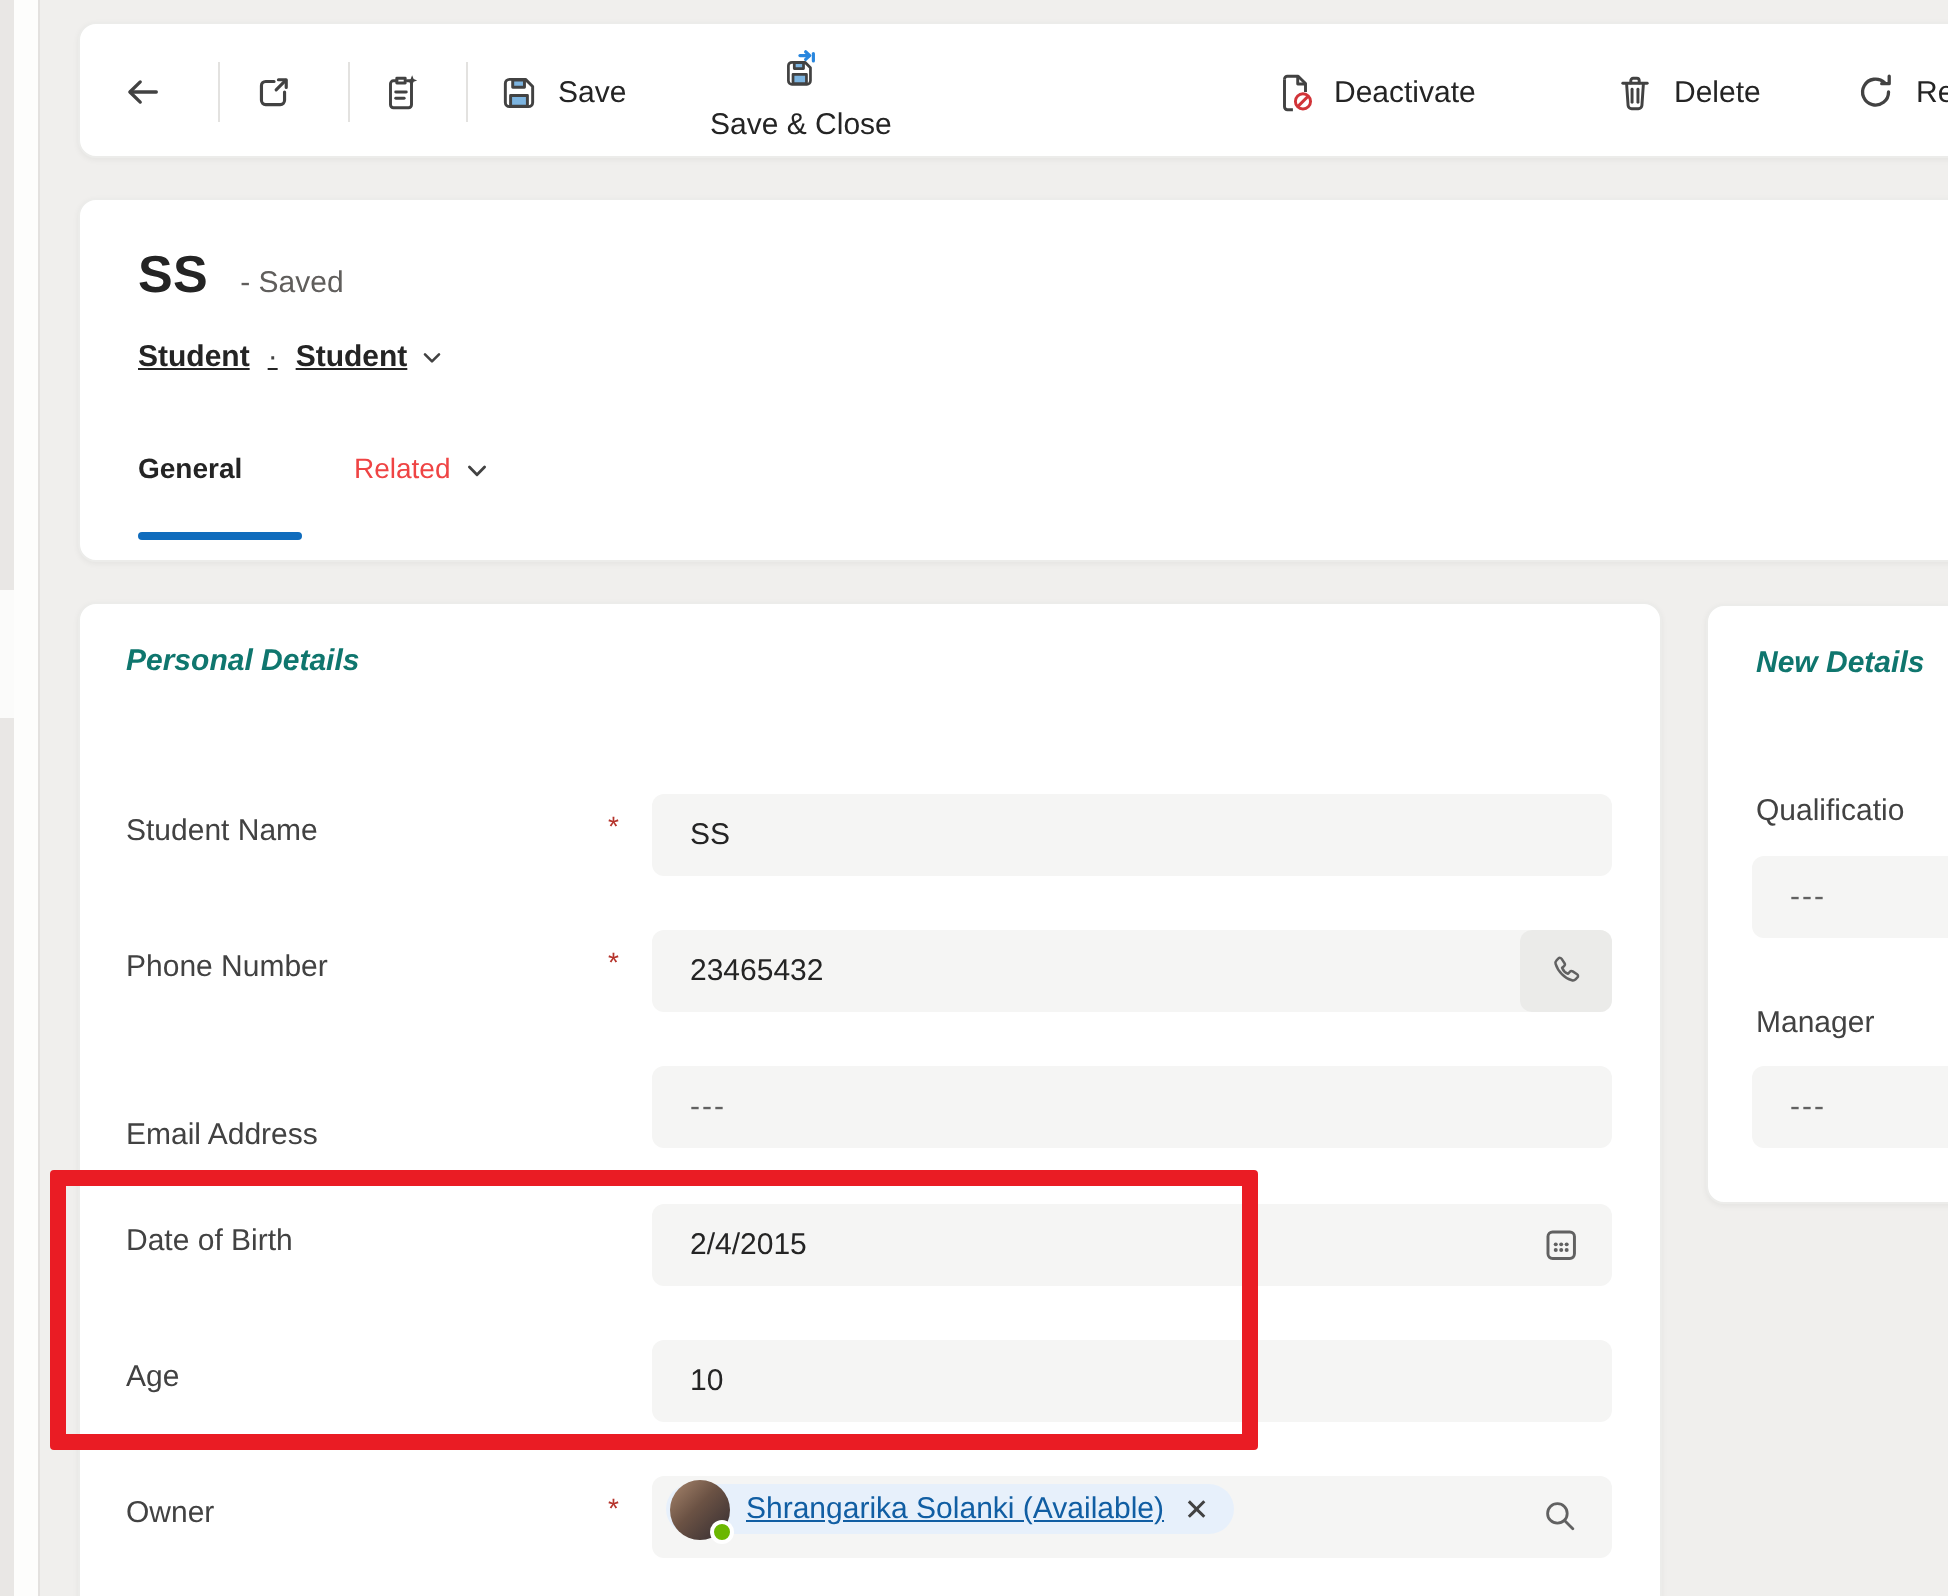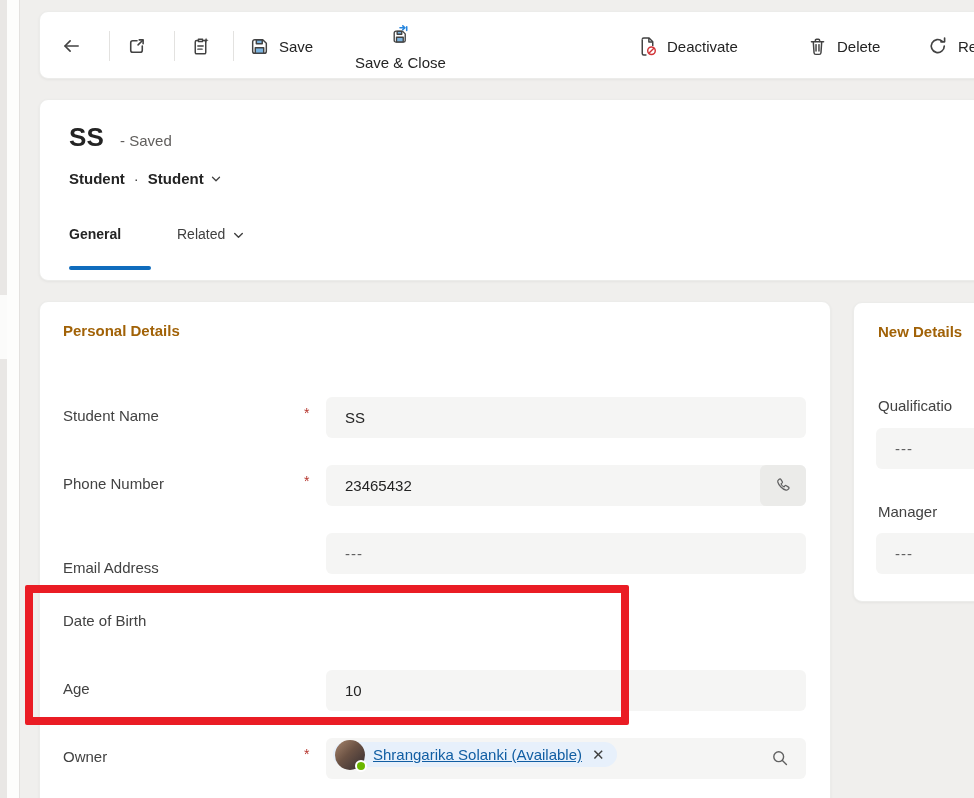--- a/index.html
+++ b/index.html
@@ -33,31 +33,31 @@
     font-size:15px; color:#242424; white-space:nowrap;
   }
   .tb-divider { position:absolute; top:19px; width:1px; height:30px; background:#e3e2e0; }
   .tb-btn svg { flex:0 0 auto; }
 
   
   .title-row { position:absolute; left:29px; top:22px; display:flex; align-items:baseline; }
   .record-title { font-size:26px; font-weight:700; color:#242424; letter-spacing:0.2px; }
   .record-status { font-size:15px; color:#605e5c; margin-left:16px; }
   .entity-row { position:absolute; left:29px; top:70px; display:flex; align-items:center; gap:9px;
-                font-size:15px; font-weight:700; color:#242424; }
+                font-size:15px; font-weight:700; color:#242424;text-decoration:underline; }
   .entity-sep { color:#424242; font-weight:400; }
   .form-selector { display:flex; align-items:center; gap:6px; cursor:pointer; }
   .tab { position:absolute; top:126px; font-size:14px; cursor:pointer; }
   .tab.active { font-weight:700; color:#242424; }
-  .tab.plain { color:#404040; display:flex; align-items:flex-end; gap:7px; }
+  .tab.plain { color:#ef4444; display:flex; align-items:flex-end; gap:7px; }
   .tab-underline { position:absolute; left:29px; top:166px; width:82px; height:4px;
                    background:#0f6cbd; border-radius:2px; }
 
   
-  .section-heading { position:absolute; font-size:15px; font-weight:700; color:#a16207; }
+  .section-heading { position:absolute; font-size:15px; font-weight:700; color:#0f766e;font-style:italic; }
   .field-label { position:absolute; font-size:15px; color:#424242; white-space:nowrap; }
   .req-mark { position:absolute; font-size:14px; color:#b5342c; }
   .field-input {
     position:absolute; height:41px; background:#f5f5f4; border-radius:6px;
     font-size:15px; color:#242424; cursor:text;
   }
   .field-input .val { display:block; padding-left:19px; line-height:41px;
     white-space:nowrap; overflow:hidden; }
   .field-input .val.empty { color:#616161; letter-spacing:1px; }
   .pd-input { left:286px; width:480px; }
@@ -219,20 +219,36 @@
       </svg>
     </span>
   </div>
 
   <div class="field-label" style="left:23px; top:257px;">Email Address</div>
   <div class="field-input pd-input" style="top:231px;">
     <span class="val empty">---</span>
   </div>
 
   <div class="field-label" style="left:23px; top:310px;text-align:center;">Date of Birth</div>
+  <div class="field-input pd-input" style="top:300px;">
+    <span class="val">2/4/2015</span>
+    <span class="inline-icon-right">
+      <svg width="21" height="21" viewBox="0 0 20 20" fill="none" stroke="#616161" stroke-width="1.4">
+        <rect x="3.8" y="3.8" width="12.6" height="12.6" rx="2.2"></rect>
+        <g fill="#616161" stroke="none">
+          <circle cx="7.5" cy="9.7" r="0.95"></circle>
+            <circle cx="10.1" cy="9.7" r="0.95"></circle>
+            <circle cx="12.7" cy="9.7" r="0.95"></circle>
+          <circle cx="7.5" cy="12.4" r="0.95"></circle>
+            <circle cx="10.1" cy="12.4" r="0.95"></circle>
+            <circle cx="12.7" cy="12.4" r="0.95"></circle>
+        </g>
+      </svg>
+    </span>
+  </div>
 
   <div class="field-label" style="left:23px; top:378px;">Age</div>
   <div class="field-input pd-input" style="top:368px;">
     <span class="val">10</span>
   </div>
 
   <div class="field-label" style="left:23px; top:446px;">Owner</div>
   <div class="req-mark" style="left:264px; top:444px;">*</div>
   <div class="field-input pd-input" style="top:436px;">
     <span class="owner-pill">

